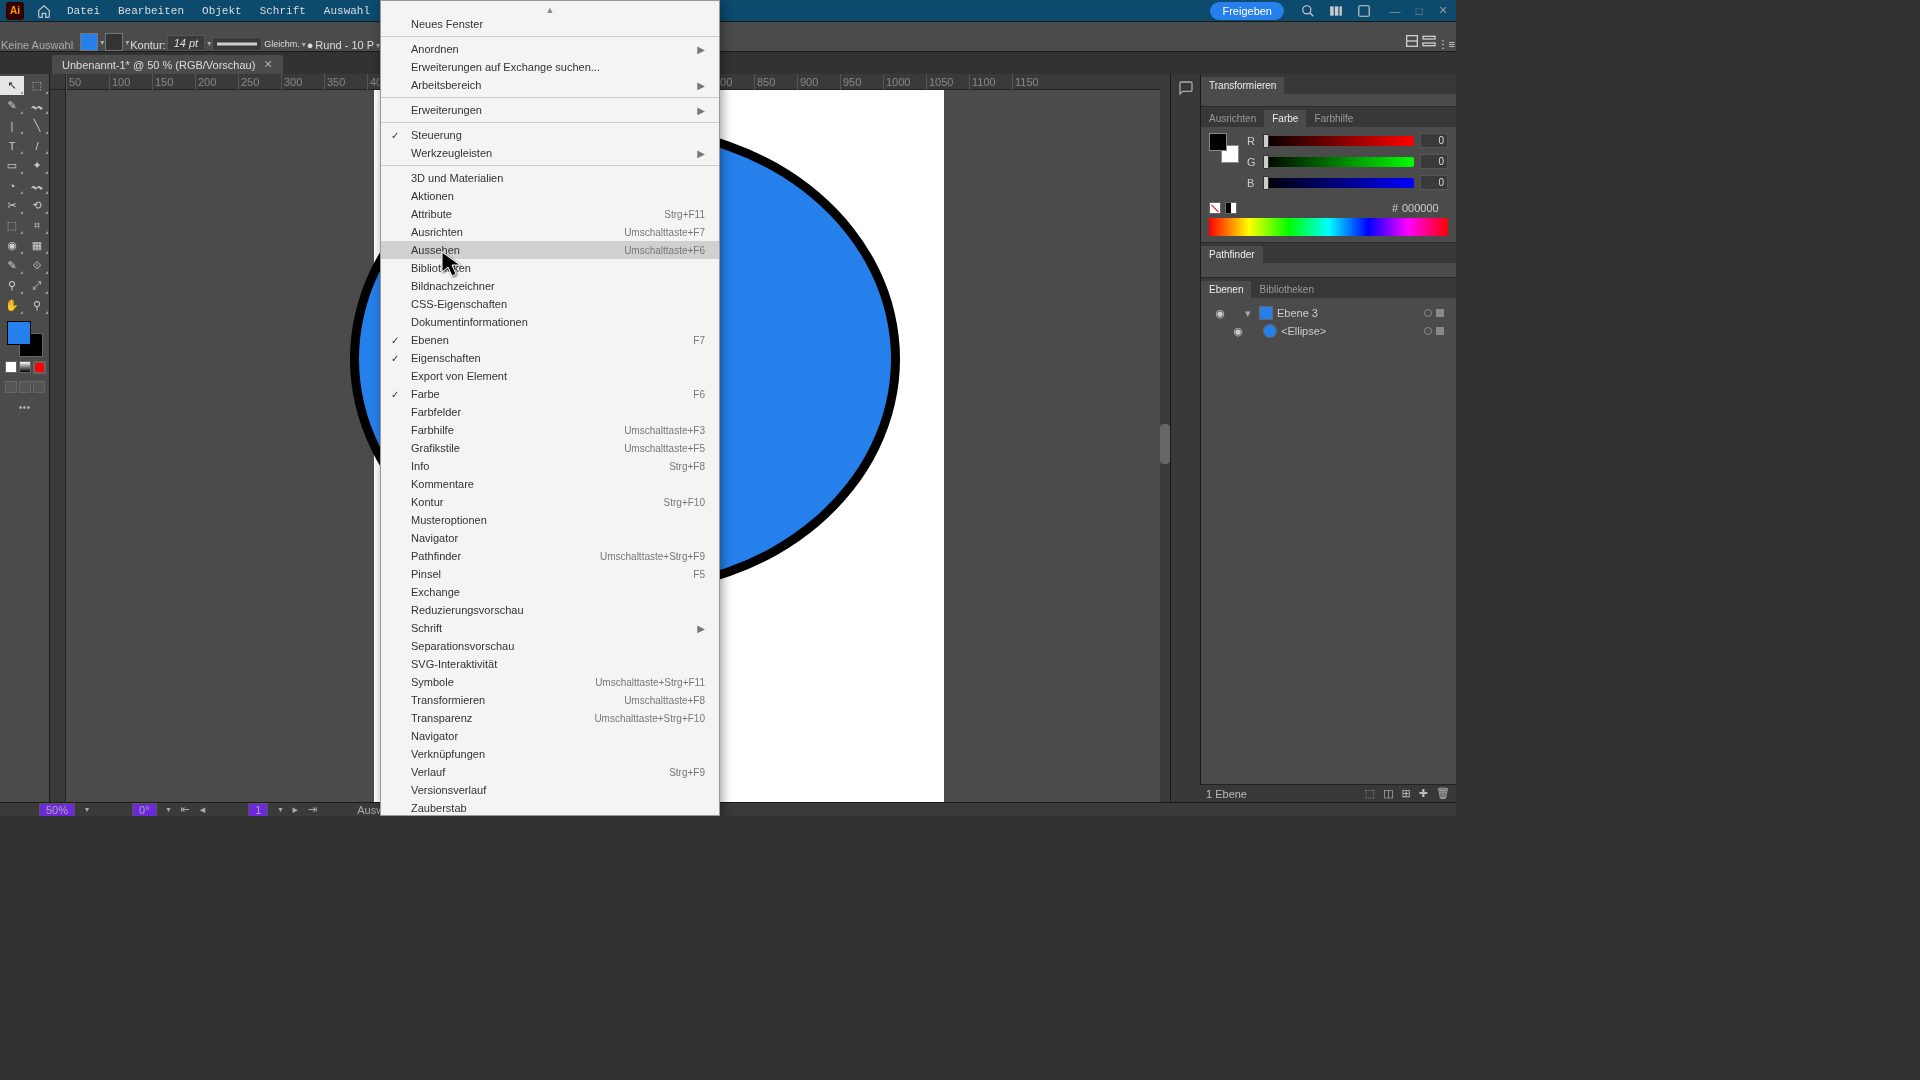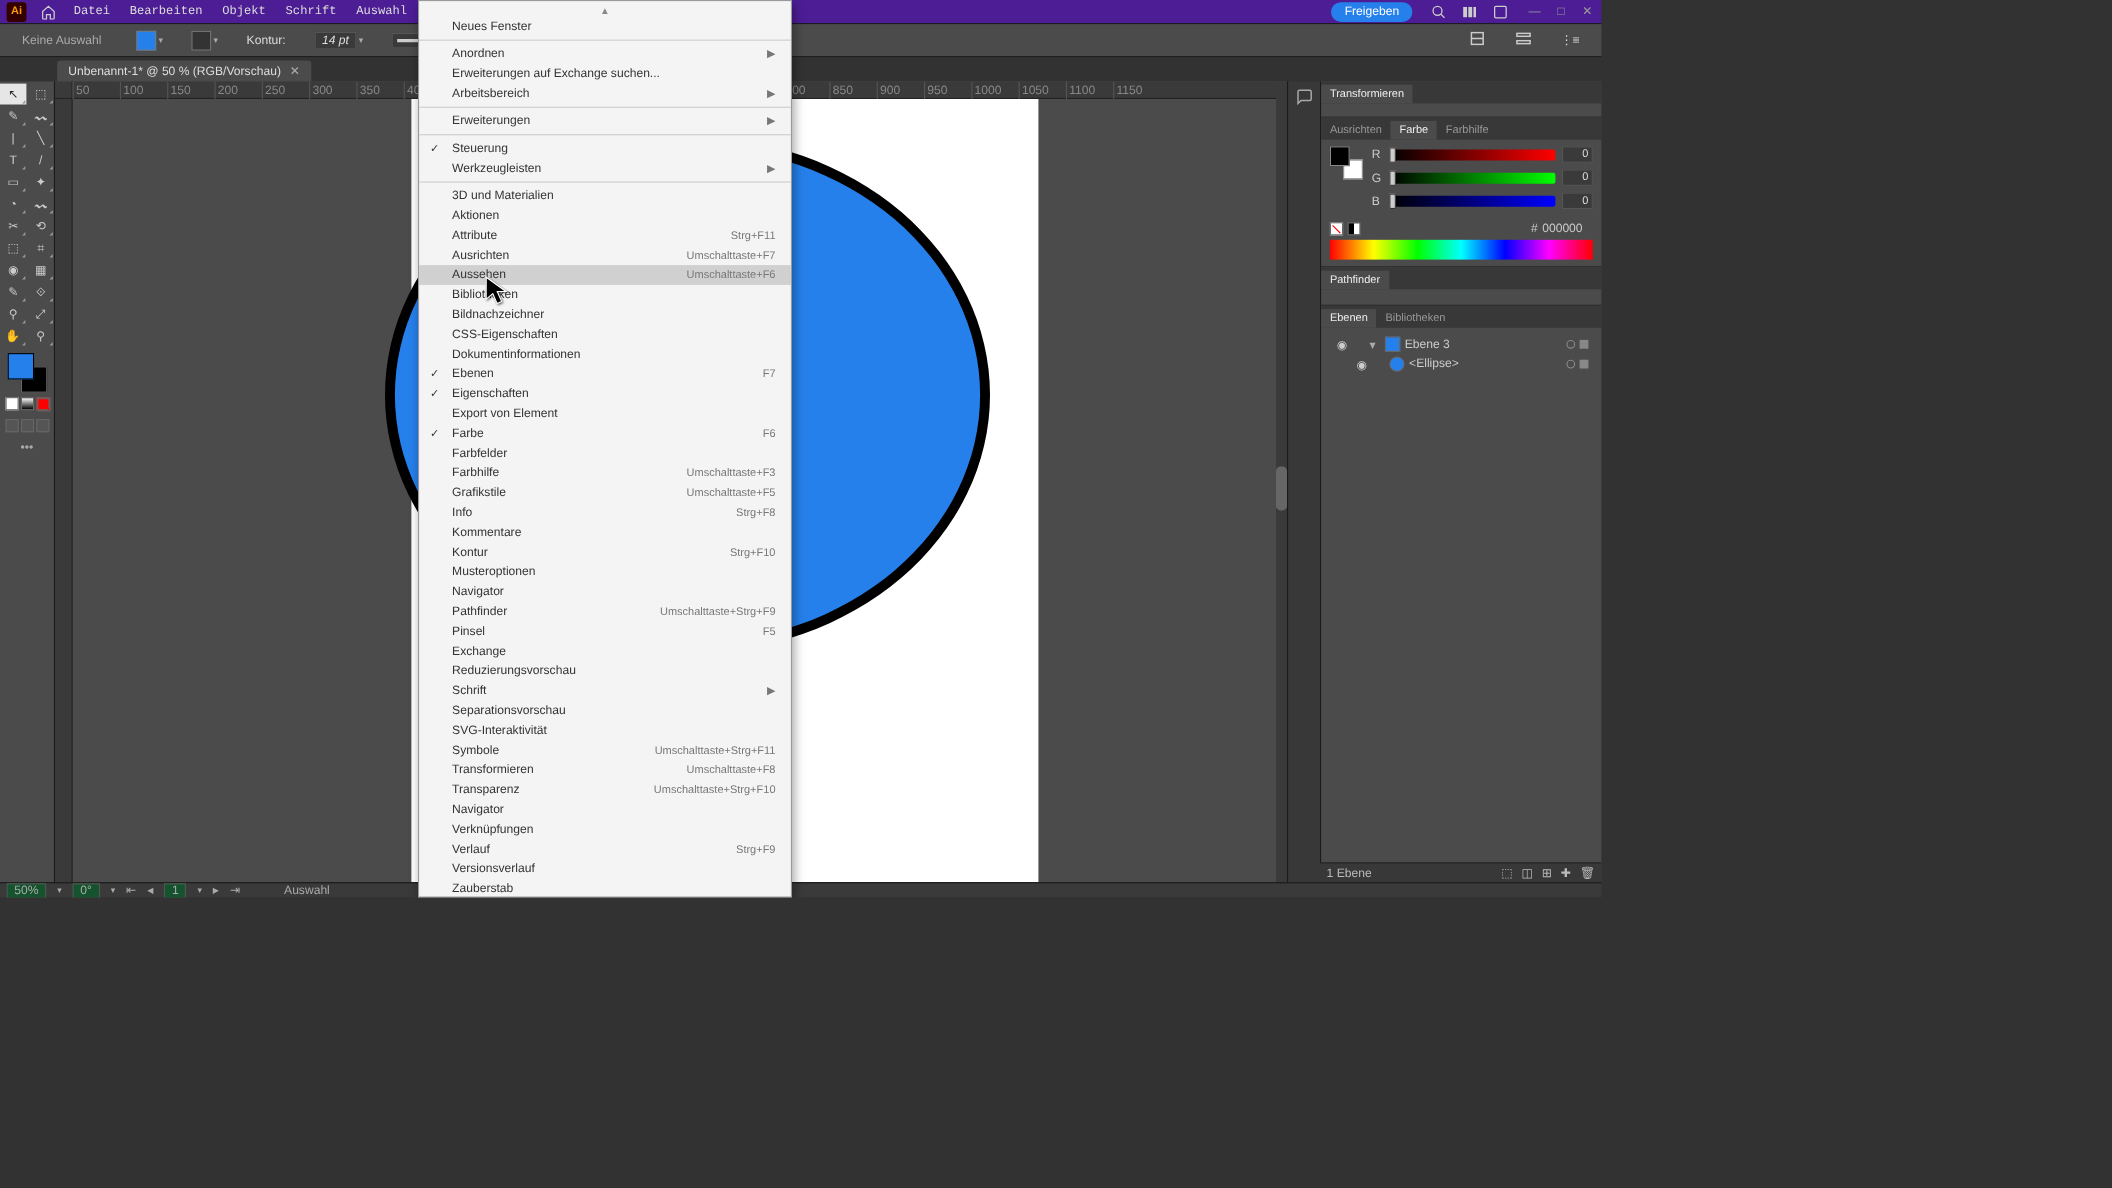--- a/index.html
+++ b/index.html
@@ -1,31 +1,31 @@
 <!DOCTYPE html>
 <html><head>
 <meta charset="utf-8">
 <style>
 * { margin: 0; padding: 0; box-sizing: border-box; font-family: "Segoe UI", Tahoma, sans-serif; font-size: 11px; }
 body { background: #323232; color: #ccc; overflow: hidden; width: 1456px; height: 816px; position: relative; }
 
 
-.menubar { height: 22px; background: #4c1d95; display: flex; align-items: center; padding: 0 6px; border-bottom: 1px solid #1a1a1a; }
+.menubar { height: 22px; background: #0c4a6e; display: flex; align-items: center; padding: 0 6px; border-bottom: 1px solid #1a1a1a; }
 .menubar .logo { width: 18px; height: 18px; background: #330000; color: #ff9a00; font-weight: bold; display: flex; align-items: center; justify-content: center; font-size: 10px; border-radius: 3px; margin-right: 6px; }
 .menubar .home { width: 18px; height: 18px; margin-right: 10px; display: flex; align-items: center; justify-content: center; }
 .menubar .mitem { padding: 0 9px; height: 100%; display: flex; align-items: center; color: #ddd; cursor: default; font-family: Liberation Mono, monospace; }
 .menubar .mitem.active { background: #e6e6e6; color: #222; }
 .menubar .spacer { flex: 1; }
 .menubar .share { background: #2680eb; color: #fff; padding: 3px 12px; border-radius: 12px; margin-right: 10px; }
 .menubar .icon-btn { width: 22px; height: 22px; display: flex; align-items: center; justify-content: center; margin: 0 3px; color: #bbb; }
 .win-controls { display: flex; gap: 10px; margin-left: 10px; }
 .win-controls span { width: 14px; display: flex; align-items: center; justify-content: center; color: #999; }
 
 
-.controlbar { height: 30px; background: #4b4b4b; border-bottom: 1px solid #1a1a1a; display: flex; align-items: center; padding: 0 20px; gap: 26px; color: #ddd; }
+.controlbar { height: 30px; background: #4b4b4b; border-bottom: 1px solid #1a1a1a; display: flex; align-items: flex-end; padding: 0 1px; gap: 1px; color: #ddd; }
 .controlbar .sel-label { color: #aaa; margin-right: 6px; }
 .swatch { width: 18px; height: 18px; border: 1px solid #777; display: inline-block; }
 .swatch.blue { background: #2680eb; }
 .swatch.darkline { background: #333; }
 .dd { display: flex; align-items: center; gap: 2px; }
 .dd .caret { font-size: 8px; color: #aaa; }
 .controlbar .val { background: #3a3a3a; padding: 1px 6px; border: 1px solid #555; font-style: italic; }
 .dash-preview { width: 50px; height: 14px; border: 1px solid #555; background: #3a3a3a; display: flex; align-items: center; justify-content: center; }
 .cb-spacer { flex: 1; }
 
@@ -98,21 +98,21 @@
 .dd-item { display: flex; align-items: center; height: 18px; padding: 0 14px 0 30px; position: relative; }
 .dd-item.hover { background: #d0d0d0; }
 .dd-item .label { flex: 1; }
 .dd-item .shortcut { color: #777; font-size: 10px; }
 .dd-item .sub { color: #777; font-size: 10px; }
 .dd-item .check { position: absolute; left: 10px; color: #333; font-size: 10px; }
 .dd-sep { height: 1px; background: #ccc; margin: 3px 0; }
 
 
 .statusbar { position: absolute; bottom: 0; left: 0; right: 0; height: 14px; background: #3a3a3a; border-top: 1px solid #1a1a1a; display: flex; align-items: center; font-size: 10px; color: #aaa; padding: 0 6px; gap: 10px; }
-.statusbar .field { background: #14532d; padding: 0 6px; border: 1px solid #555; }
+.statusbar .field { background: #6d28d9; padding: 0 6px; border: 1px solid #555; margin-left: 33px; }
 
 
 .layers-footer { position: absolute; bottom: 14px; right: 0; width: 256px; height: 18px; background: #383838; border-top: 1px solid #222; display: flex; align-items: center; padding: 0 6px; gap: 8px; font-size: 10px; color: #bbb; }
 .layers-footer .sp { flex: 1; }
 
 
 .cursor { position: absolute; top: 250px; left: 440px; z-index: 2000; pointer-events: none; }
 .cursor svg { filter: drop-shadow(1px 1px 1px rgba(0,0,0,.6)); }
 
 .pathfinder-body { height: 14px; }

